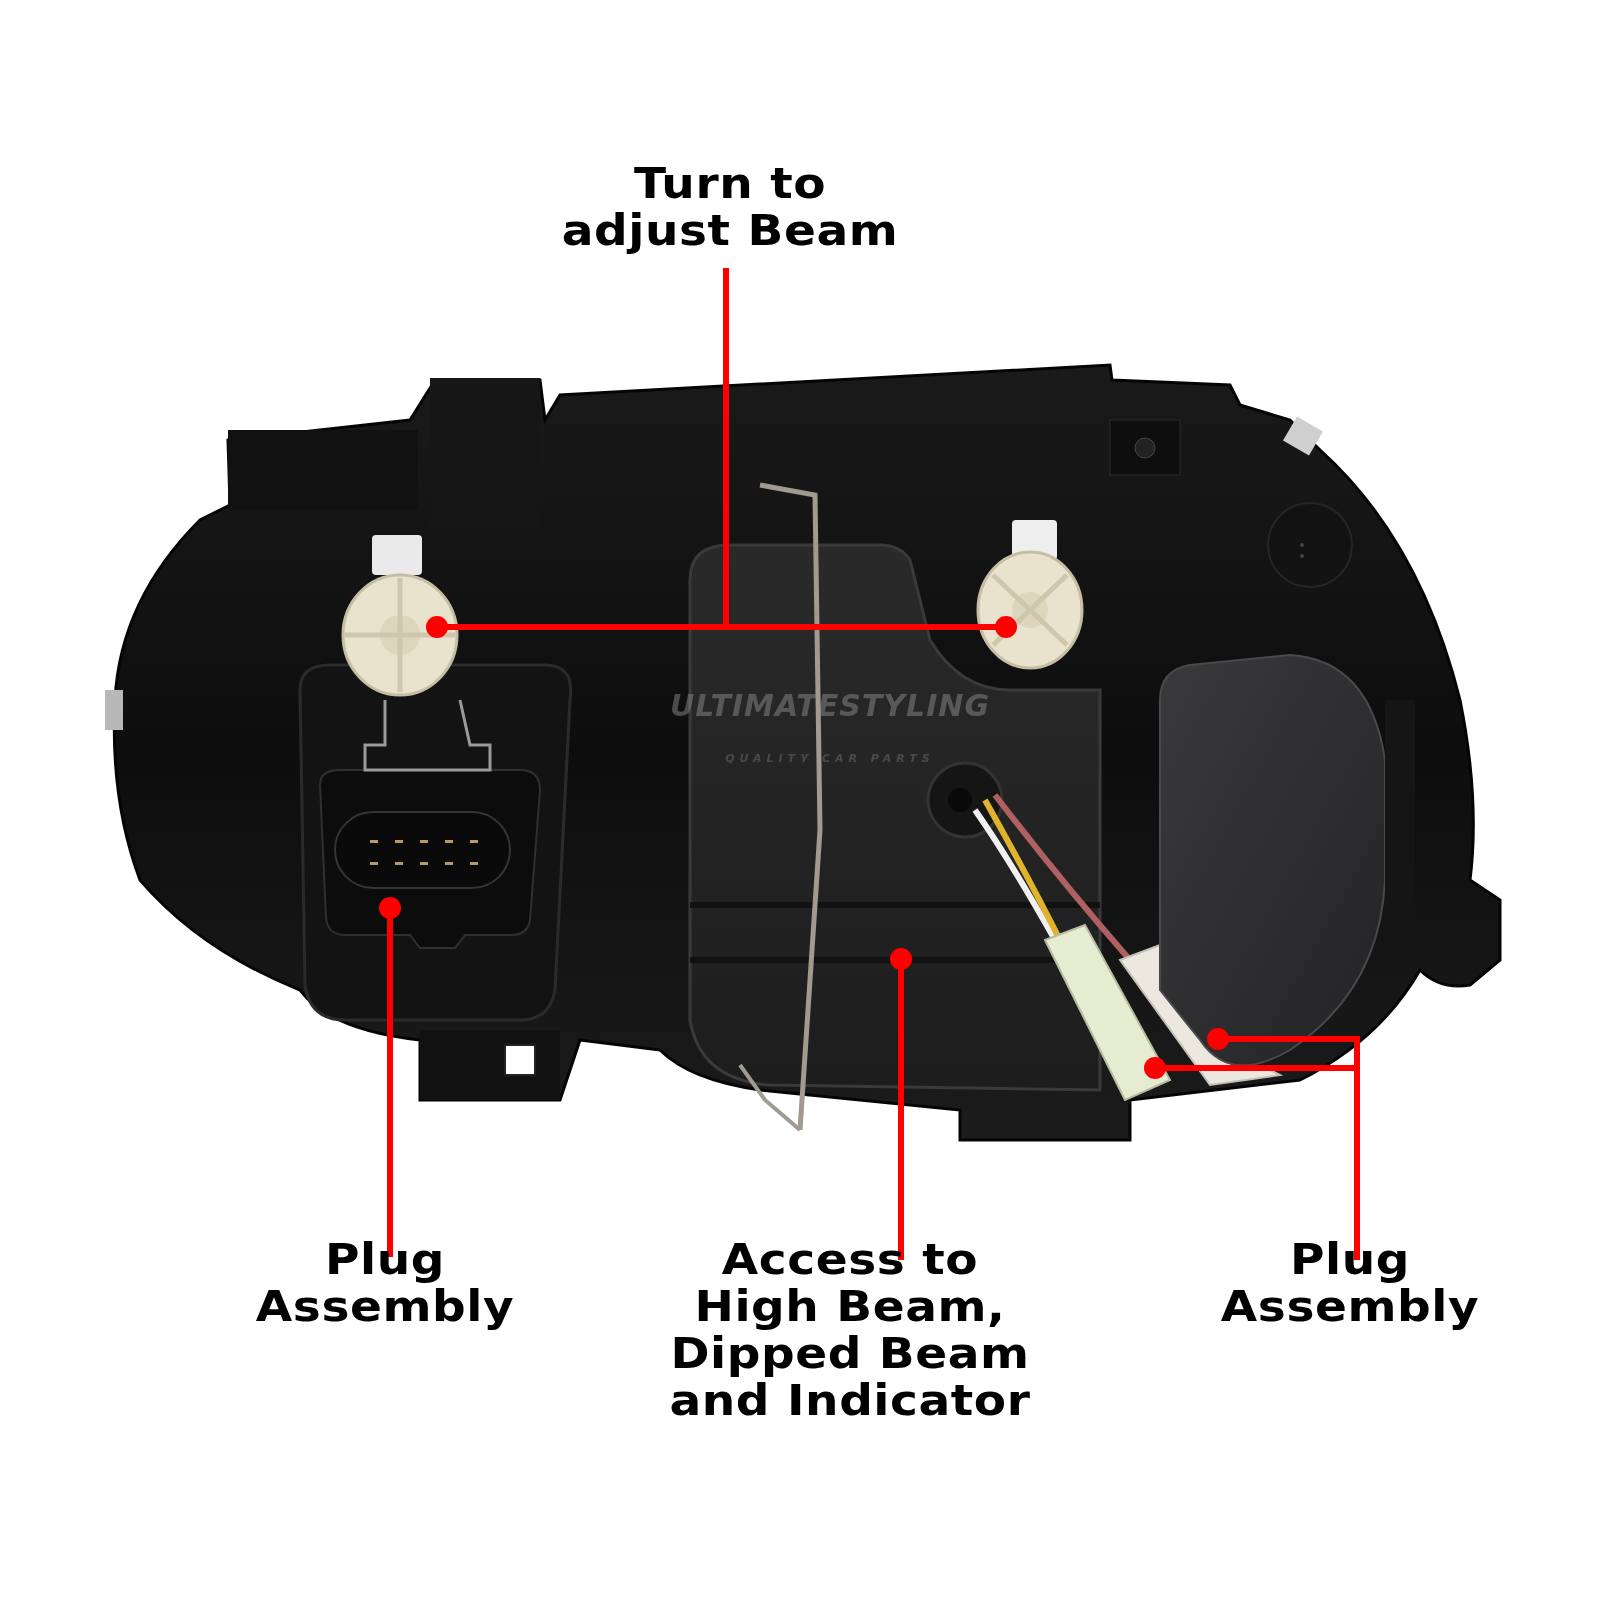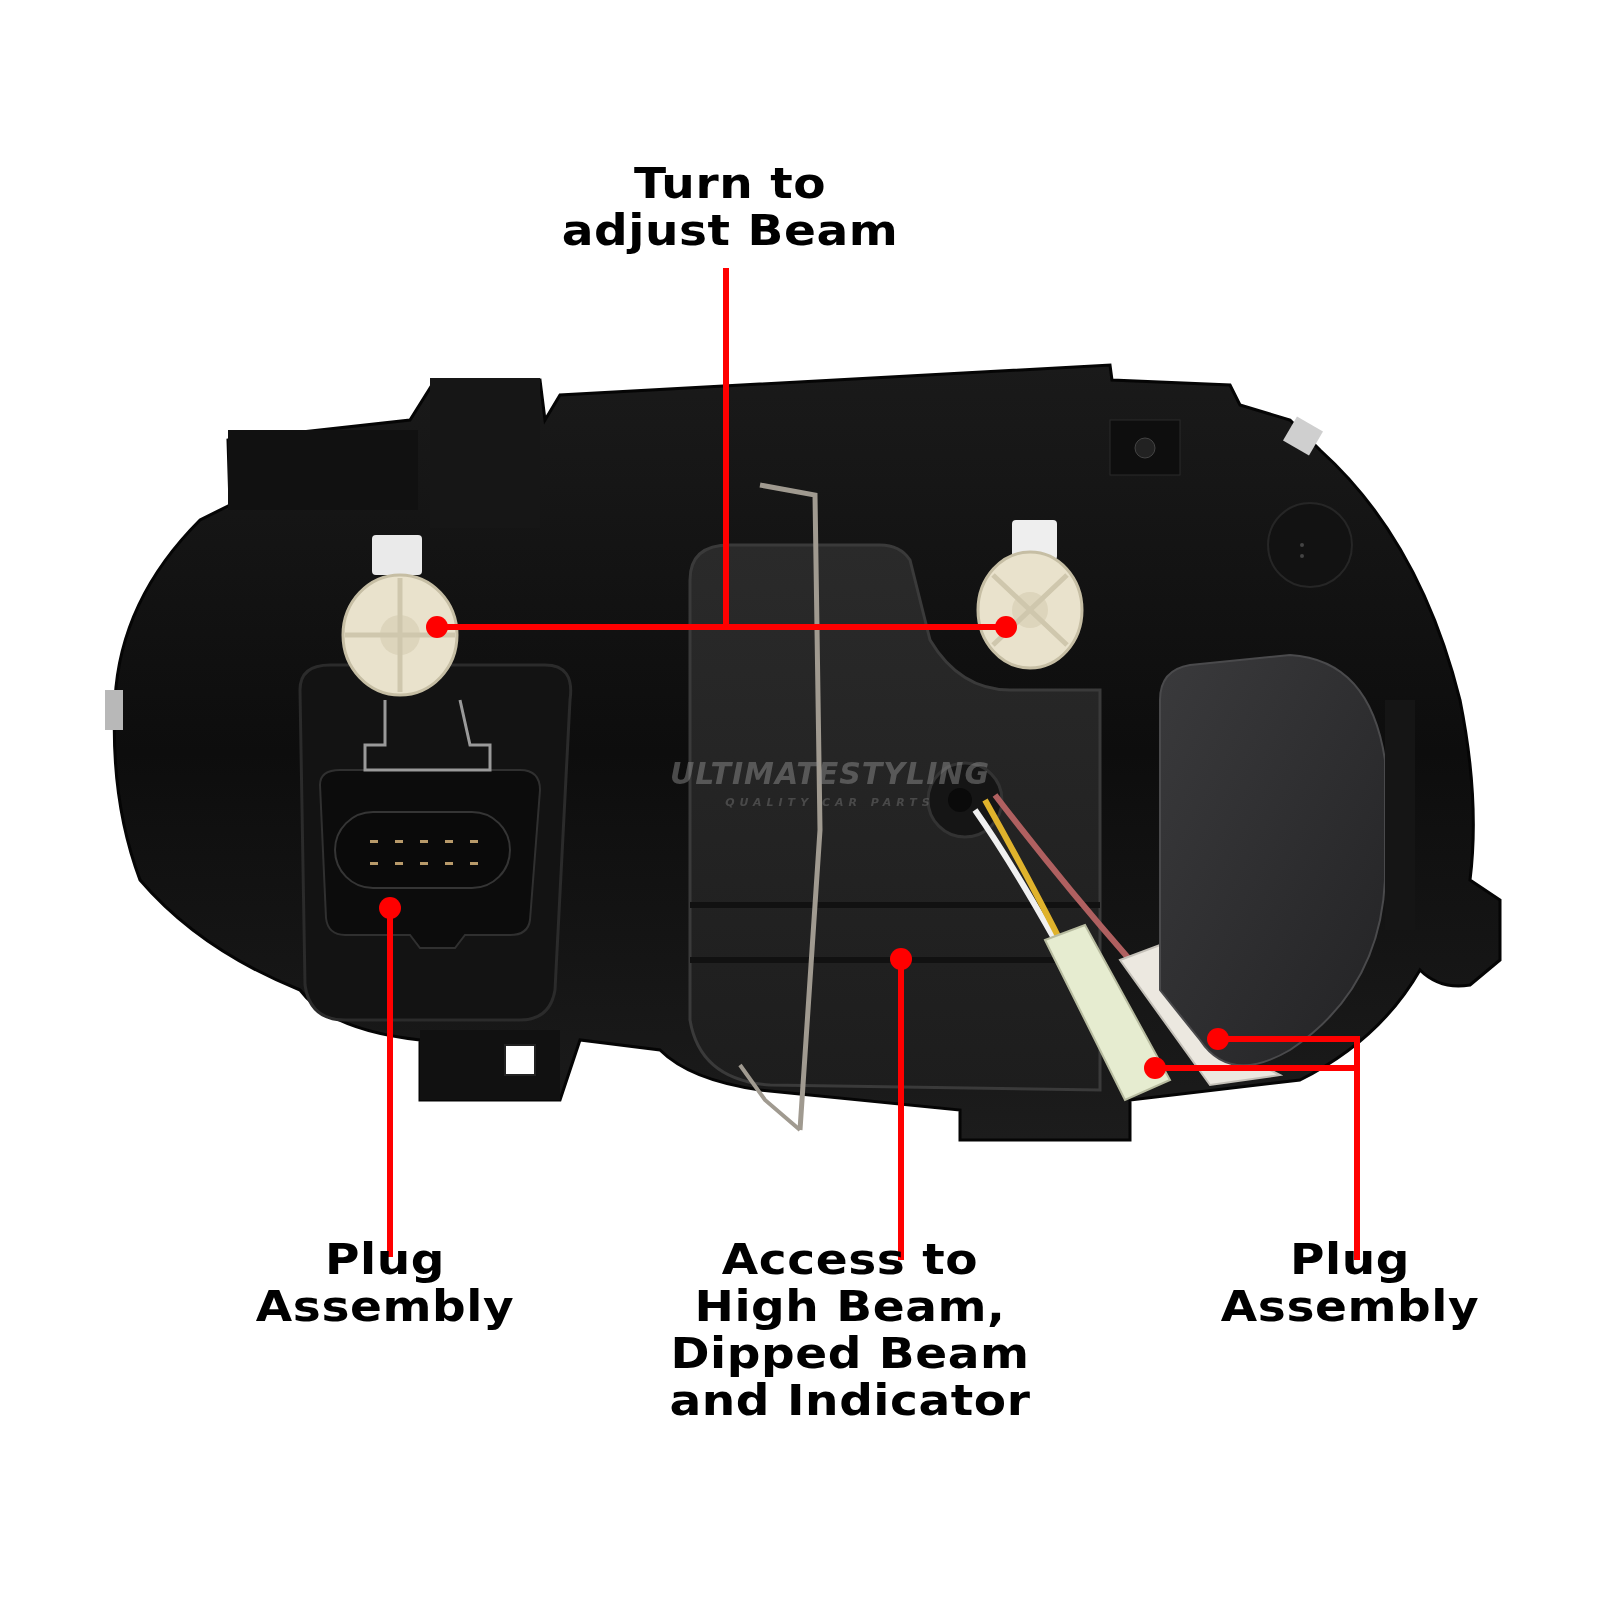--- a/index.html
+++ b/index.html
@@ -17,29 +17,29 @@
     transform: scaleX(1.12);
     transform-origin: center top;
     white-space: nowrap;
   }
   .label span { display: block; }
   #label-top { left: 520px; top: 160px; width: 420px; }
   #label-left { left: 215px; top: 1236px; width: 340px; }
   #label-center { left: 640px; top: 1236px; width: 420px; }
   #label-right { left: 1180px; top: 1236px; width: 340px; }
   .watermark {
-    position: absolute; left: 640px; top: 756px; width: 380px; text-align: center;
+    position: absolute; left: 640px; top: 688px; width: 380px; text-align: center;
     font-family: "DejaVu Sans", sans-serif; font-weight: 900; font-style: italic;
     color: rgba(150,150,150,0.45); font-size: 30px; letter-spacing: 1px;
     pointer-events: none;
   }
   .watermark-sub {
     position: absolute; left: 640px; top: 752px; width: 380px; text-align: center;
     font-family: "DejaVu Sans", sans-serif; font-weight: 700; font-style: italic;
-    color: rgba(120,120,120,0.45); font-size: 11px; letter-spacing: 5px; margin-top: 44px;
+    color: rgba(120,120,120,0.45); font-size: 11px; letter-spacing: 5px;
   }
 </style>
 </head>
 <body>
 
 <div id="stage">
   <svg width="1600" height="1600" viewBox="0 0 1600 1600" xmlns="http://www.w3.org/2000/svg">
     <defs>
       <linearGradient id="bodyGrad" x1="0" y1="0" x2="0" y2="1">
         <stop offset="0" stop-color="#1a1a1a"></stop>

